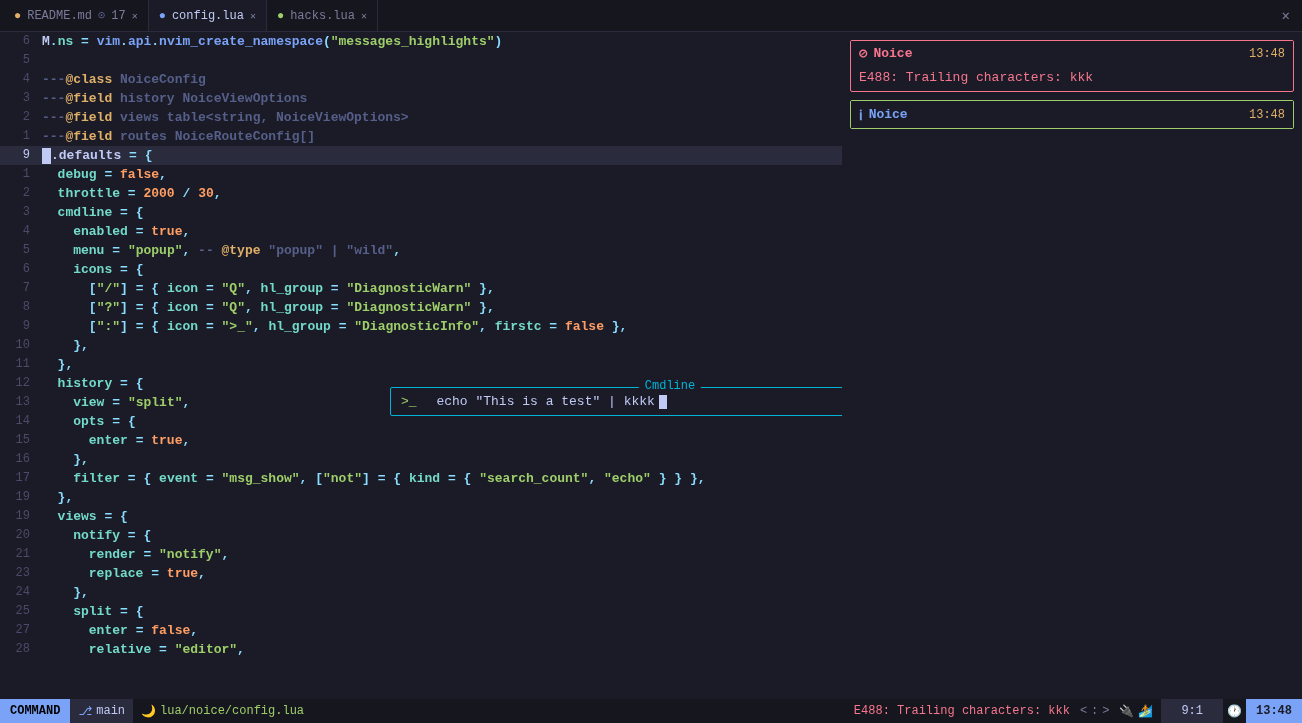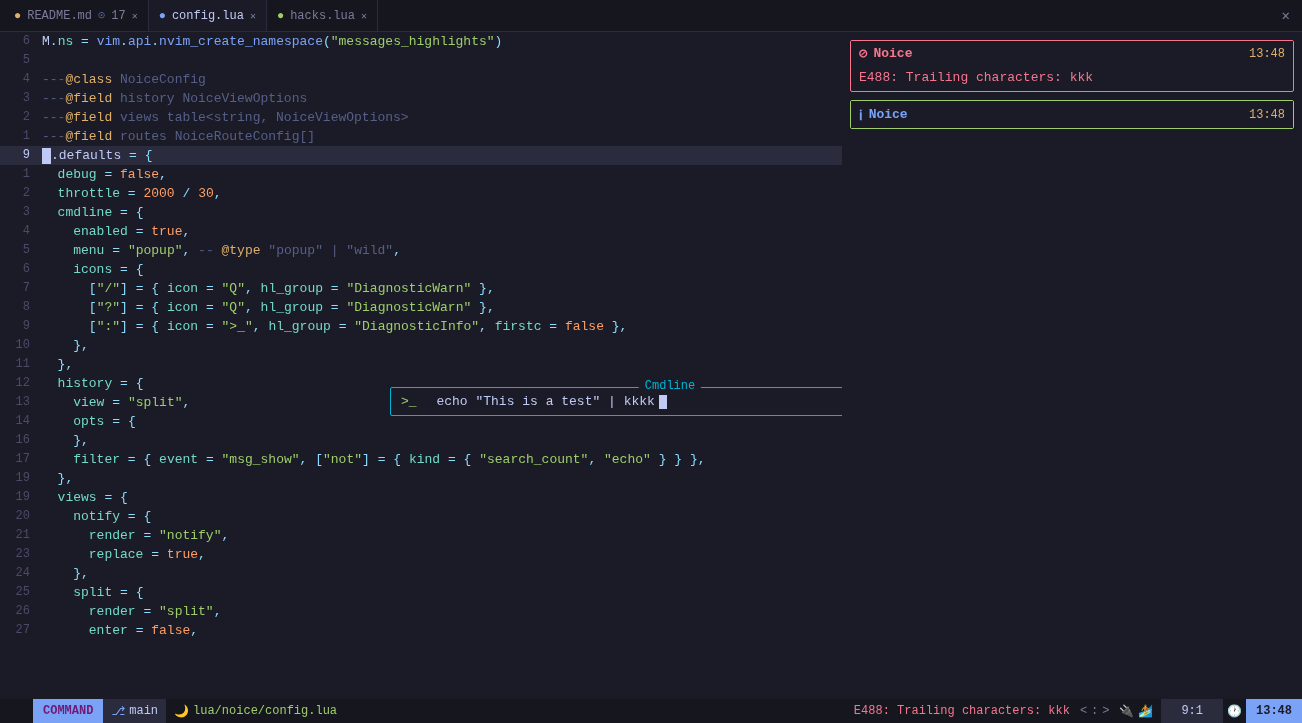--- a/index.html
+++ b/index.html
@@ -87,20 +87,21 @@
     }
 
     .line-num.current {
       color: #c0caf5;
     }
 
     .line-content {
       flex: 1;
       white-space: pre;
       padding-left: 4px;
+      font-weight: bold;
     }
 
     .line.highlighted-line {
       background: #2a2b3d;
     } 
     .str { color: #9ece6a; } 
     .fn { color: #7aa2f7; } 
     .num { color: #ff9e64; } 
     .cm { color: #565f89; } 
     .op { color: #89ddff; } 
@@ -243,28 +244,27 @@
       right: 0;
       height: 24px;
       background: #16161e;
       display: flex;
       align-items: center;
       font-size: 12px;
     }
 
     .status-mode {
       background: #7aa2f7;
-      color: #701a75;
+      color: #000000;
       padding: 0 10px;
       height: 100%;
       display: flex;
       align-items: center;
       font-weight: bold;
       font-size: 12px;
-      margin-left: 33px;
     }
 
     .status-branch {
       background: #2a2b3d;
       color: #c0caf5;
       padding: 0 8px;
       height: 100%;
       display: flex;
       align-items: center;
       gap: 4px;
@@ -439,20 +439,24 @@
       </div>
       <div class="line">
         <span class="line-num">13</span>
         <span class="line-content">    <span class="field">view</span> <span class="op">=</span> <span class="str">"split"</span><span class="punct">,</span></span>
       </div>
       <div class="line">
         <span class="line-num">14</span>
         <span class="line-content">    <span class="field">opts</span> <span class="op">=</span> <span class="punct">{</span></span>
       </div>
       <div class="line">
+        <span class="line-num">15</span>
+        <span class="line-content">      <span class="field">enter</span> <span class="op">=</span> <span class="bool">true</span><span class="punct">,</span></span>
+      </div>
+      <div class="line">
         <span class="line-num">16</span>
         <span class="line-content">    <span class="punct">},</span></span>
       </div>
       <div class="line">
         <span class="line-num">17</span>
         <span class="line-content">    <span class="field">filter</span> <span class="op">=</span> <span class="punct">{</span> <span class="field">event</span> <span class="op">=</span> <span class="str">"msg_show"</span><span class="punct">,</span> <span class="punct">[</span><span class="str">"not"</span><span class="punct">]</span> <span class="op">=</span> <span class="punct">{</span> <span class="field">kind</span> <span class="op">=</span> <span class="punct">{</span> <span class="str">"search_count"</span><span class="punct">,</span> <span class="str">"echo"</span> <span class="punct">}</span> <span class="punct">}</span> <span class="punct">},</span></span>
       </div>
       <div class="line">
         <span class="line-num">19</span>
         <span class="line-content">  <span class="punct">},</span></span>
@@ -475,26 +479,26 @@
       </div>
       <div class="line">
         <span class="line-num">24</span>
         <span class="line-content">    <span class="punct">},</span></span>
       </div>
       <div class="line">
         <span class="line-num">25</span>
         <span class="line-content">    <span class="field">split</span> <span class="op">=</span> <span class="punct">{</span></span>
       </div>
       <div class="line">
-        <span class="line-num">26</span>
-        <span class="line-content">      <span class="field">render</span> <span class="op">=</span> <span class="str">"split"</span><span class="punct">,</span></span>
-      </div>
-      <div class="line">
         <span class="line-num">27</span>
         <span class="line-content">      <span class="field">enter</span> <span class="op">=</span> <span class="bool">false</span><span class="punct">,</span></span>
+      </div>
+      <div class="line">
+        <span class="line-num">28</span>
+        <span class="line-content">      <span class="field">relative</span> <span class="op">=</span> <span class="str">"editor"</span><span class="punct">,</span></span>
       </div>
 
     </div>
 
     <div class="cmdline-overlay">
       <span class="cmdline-label">Cmdline</span>
       <div class="cmdline-input">
         <span class="cmdline-prompt">&gt;_</span>
         <span>&nbsp;</span>
         <span class="cmdline-text">echo "This is a test" | kkkk</span>

